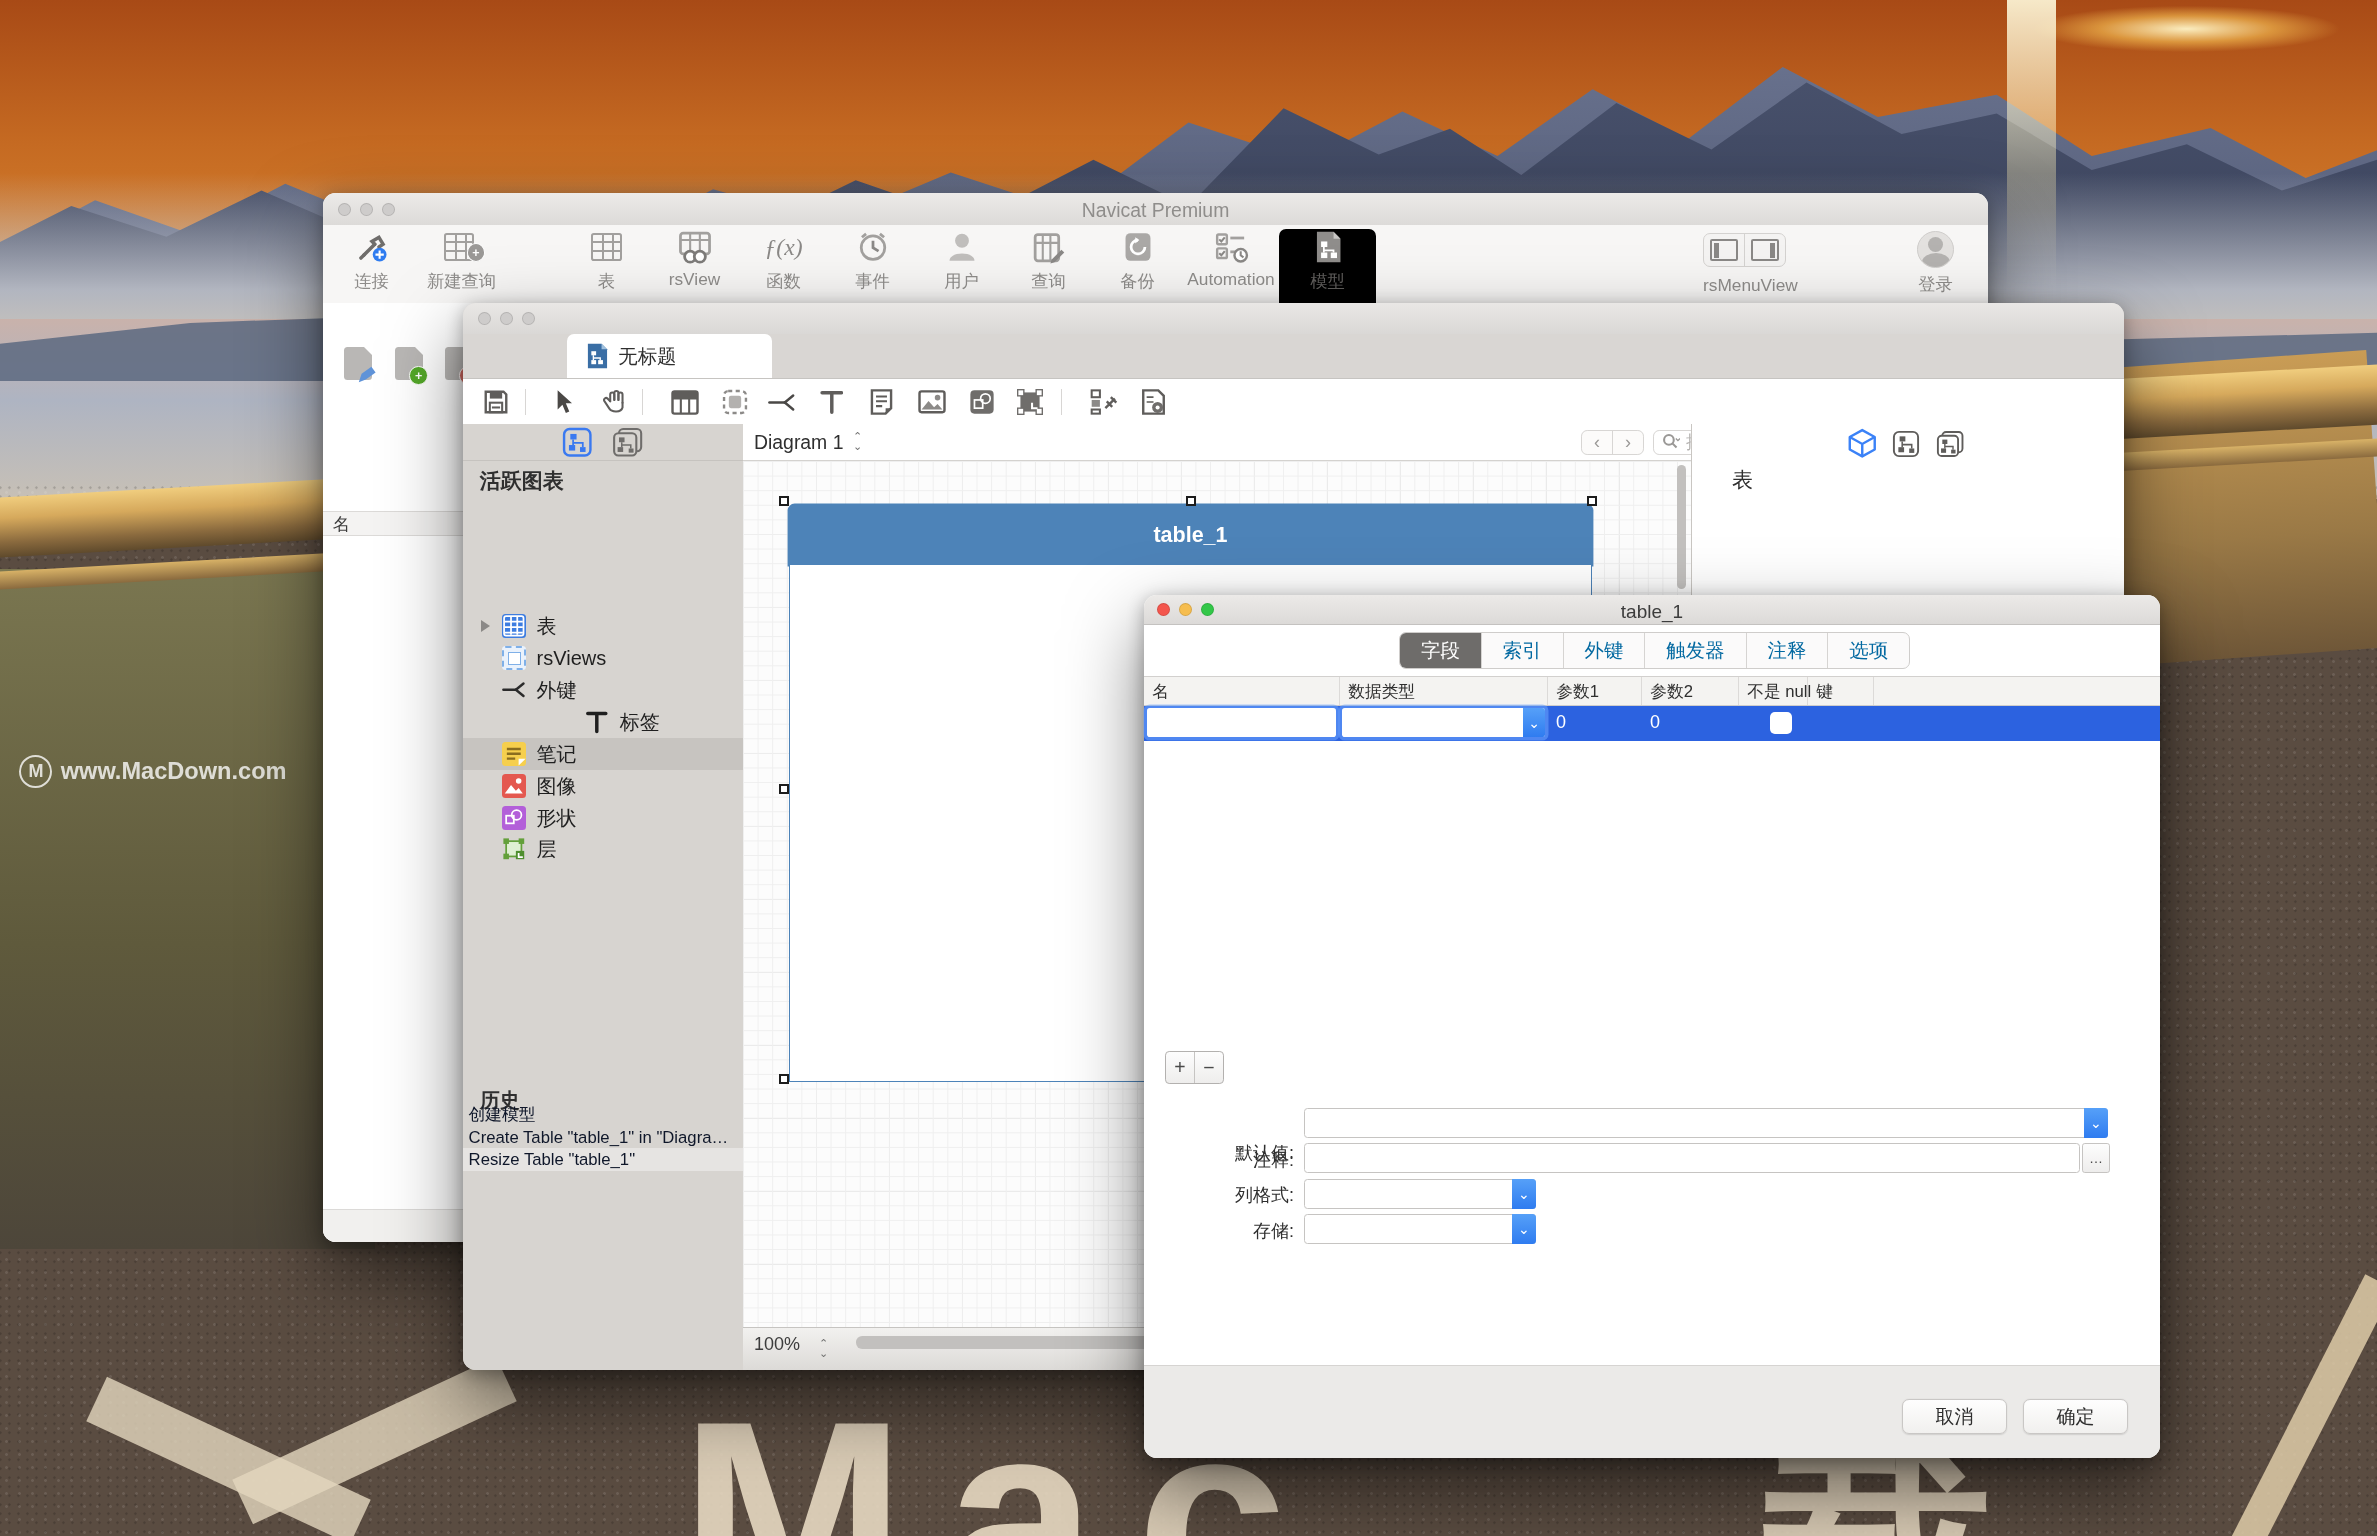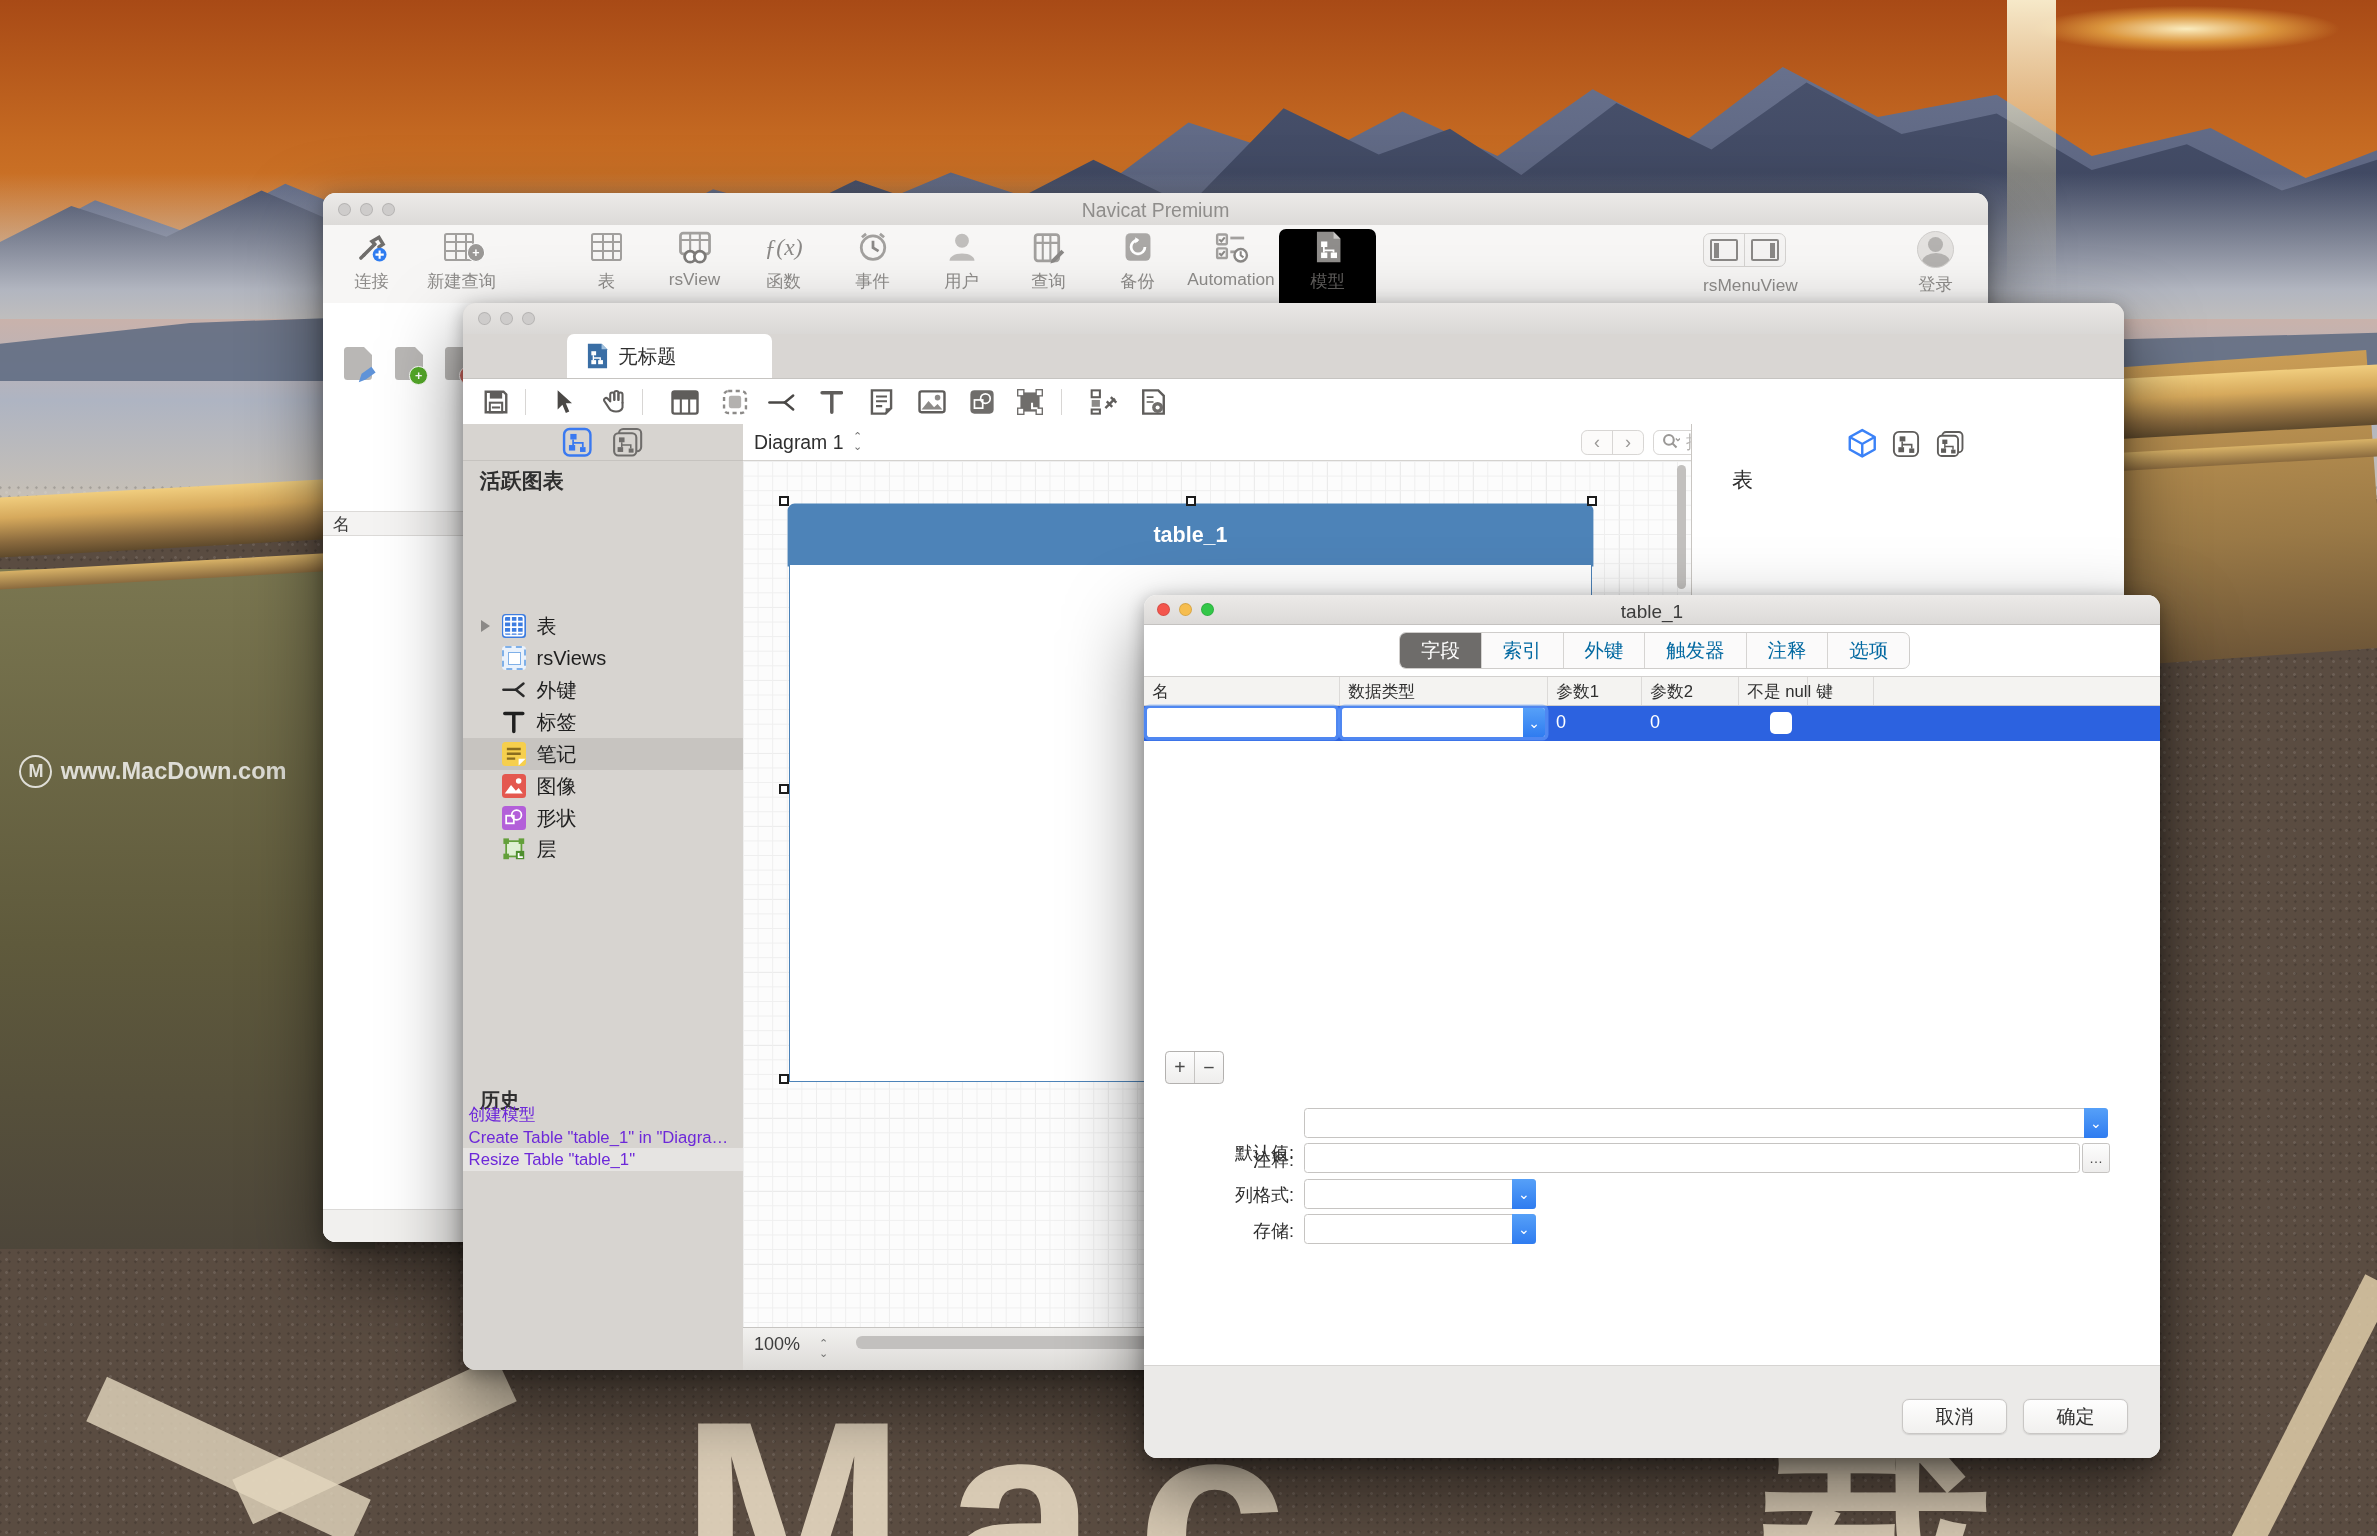--- a/index.html
+++ b/index.html
@@ -94,21 +94,21 @@
   .sb-tabs{position:absolute;left:0;top:0;width:100%;height:36px;border-bottom:0.7px solid #c6c3bf;
        display:flex;align-items:center;justify-content:center;gap:19.4px;}
   .sb-head{position:absolute;left:16.7px;top:43px;font-size:21px;font-weight:bold;color:#2f2f2f;}
   .sb-item{position:absolute;left:0;width:100%;height:32px;display:flex;align-items:center;gap:11px;
        padding-left:39px;box-sizing:border-box;font-size:20px;color:#1f1f1f;}
   .sb-item.sel{background:#c7c4c0;}
   .disclosure{position:absolute;left:18px;width:0;height:0;border-style:solid;border-width:6.2px 0 6.2px 9px;
        border-color:transparent transparent transparent #8b8987;}
   .hist-head{position:absolute;left:16.7px;font-size:20px;font-weight:bold;color:#2f2f2f;}
   .hist-item{position:absolute;left:0;width:100%;height:23px;display:flex;align-items:center;
-       padding-left:5.6px;box-sizing:border-box;font-size:16.7px;color:#6d28d9;white-space:nowrap;overflow:hidden;}
+       padding-left:5.6px;box-sizing:border-box;font-size:16.7px;color:#0f172a;white-space:nowrap;overflow:hidden;}
   .hist-item.sel{background:rgba(255,255,255,.38);}
   .mo-canvasbar{position:absolute;left:280px;top:121px;width:949px;height:36px;background:#fff;
        border-bottom:0.7px solid #d4d2cf;}
   .diagram-name{position:absolute;left:11px;top:7px;font-size:19.4px;color:#2f2f2f;}
   .stepper{display:flex;flex-direction:column;gap:1.4px;color:#6f6f6f;font-size:11px;line-height:8.3px;}
   .navgrp{position:absolute;display:flex;border:0.7px solid #d8d6d4;border-radius:6.2px;background:#fcfbfa;}
   .navgrp div{width:30px;height:23.6px;display:flex;align-items:center;justify-content:center;color:#9a9896;font-size:18px;}
   .navgrp div+div{border-left:0.7px solid #d8d6d4;}
   .searchbox{position:absolute;display:flex;align-items:center;gap:5.6px;border:0.7px solid #d8d6d4;border-radius:6.2px;
        background:#fff;padding:0 8.3px;box-sizing:border-box;color:#b3b1af;font-size:18px;}
@@ -550,21 +550,21 @@
         <svg width="23.6" height="23.6" viewBox="0 0 34 34">
             <g stroke="#2b2b2b" stroke-width="3.5" fill="none" stroke-linecap="round">
               <path d="M2 17 h18"></path>
               <path d="M20 17 l11 -9"></path>
               <path d="M20 17 l11 9"></path>
             </g>
           </svg>
       </div>
       <span>外键</span>
     </div>
-    <div class="sb-item" style="top:282px;">
+    <div class="sb-item" style="top:282px;justify-content:center;">
       <div class="sbico">
         <svg width="23.6" height="23.6" viewBox="0 0 34 34">
             <path d="M4 5 h26 M17 5 v26" stroke="#1f1f1f" stroke-width="5" stroke-linecap="round"></path>
           </svg>
       </div>
       <span>标签</span>
     </div>
     <div class="sb-item sel" style="top:314px;">
       <div class="sbico" style="background:#f6cf4d;">
         <svg width="23.6" height="23.6" viewBox="0 0 34 34">

